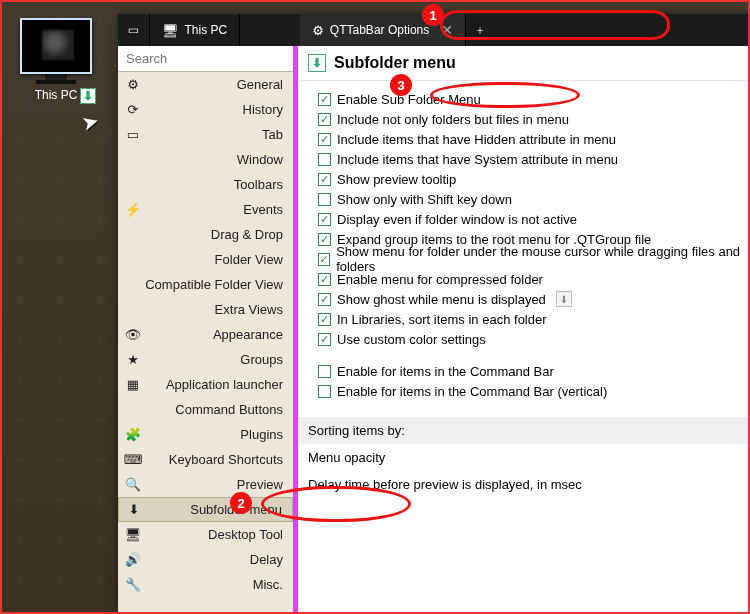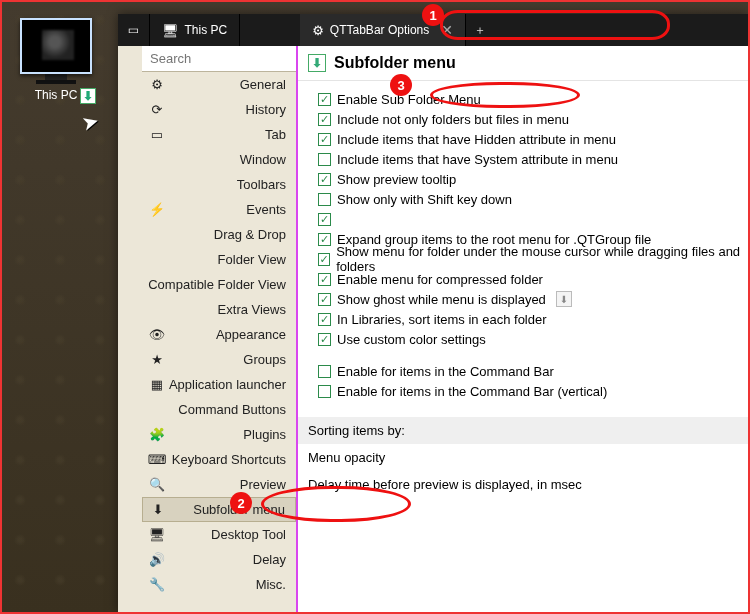--- a/index.html
+++ b/index.html
@@ -68,22 +68,22 @@
     position: relative;
   }
   .tab.active { background:#2a2a2a; }
   .tab .close { margin-left:6px; font-size:14px; color:#aaa; }
   .tab .ic { font-size:13px; }
   .plus { width:28px; display:flex; align-items:center; justify-content:center; color:#ddd;}
 
   
   .body { flex:1; display:flex; min-height:0;}
   .sidebar {
-    width:180px; background:#ece7d8; border-right:2px solid #d946ef;
-    display:flex; flex-direction:column;padding-left:24px;
+    width:180px; background:#ece7d8; border-right:5px solid #d946ef;
+    display:flex; flex-direction:column;
   }
   .search {
     height:26px; border-bottom:1px solid #bcb49c; background:#fff;
   }
   .search input{
     width:100%; height:100%; border:none; padding:0 8px; font-size:13px;
     background:#fff; color:#777; outline:none;
   }
   .catlist { flex:1; overflow:auto; }
   .cat {
@@ -301,20 +301,21 @@
           <div class="opt">
             <span class="chk">✓</span>
             <span>Show preview tooltip</span>
           </div>
           <div class="opt">
             <span class="chk off">✓</span>
             <span>Show only with Shift key down</span>
           </div>
           <div class="opt">
             <span class="chk">✓</span>
+            <span>Display even if folder window is not active</span>
           </div>
           <div class="opt">
             <span class="chk">✓</span>
             <span>Expand group items to the root menu for .QTGroup file</span>
           </div>
           <div class="opt">
             <span class="chk">✓</span>
             <span>Show menu for folder under the mouse cursor while dragging files and folders</span>
           </div>
           <div class="opt">

